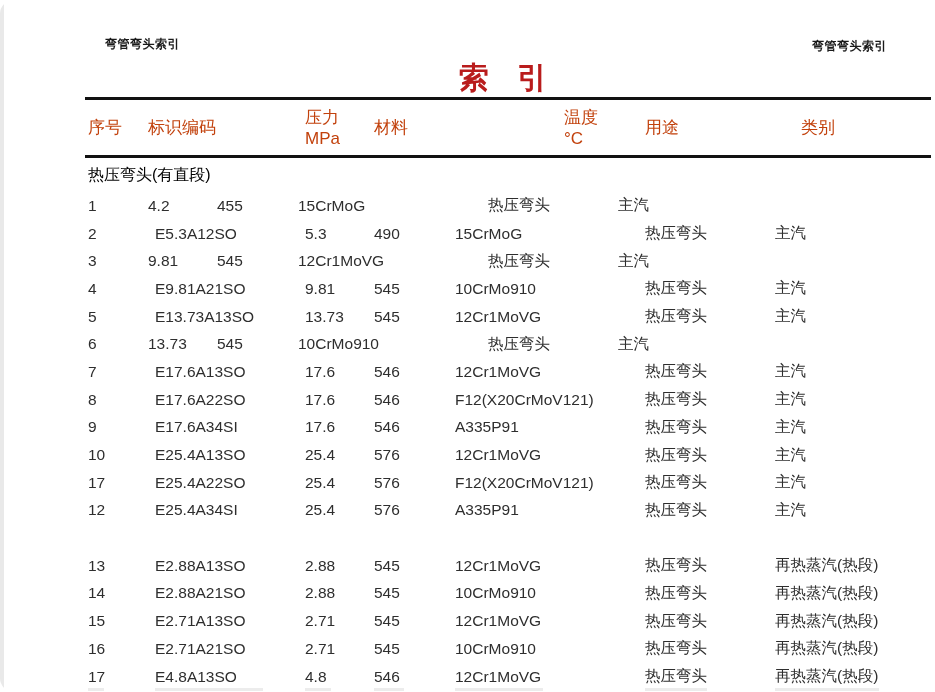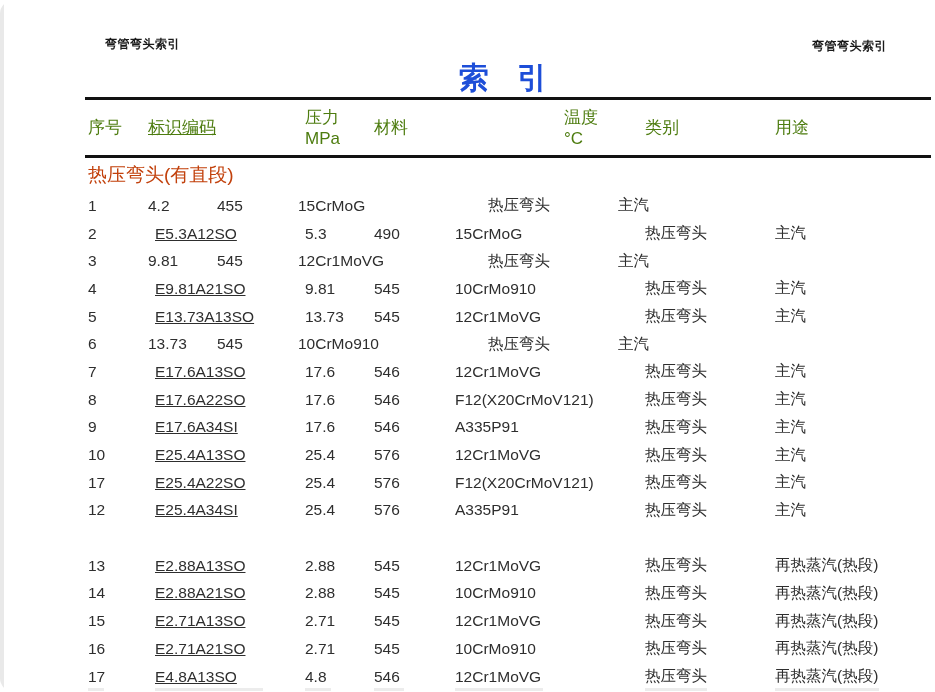--- a/index.html
+++ b/index.html
@@ -24,47 +24,47 @@
     letter-spacing: 0.5px;
   }
   .running-header-right {
     position: absolute; left: 812px; top: 38px;
     font-size: 12px; font-weight: 700; color: #1a1a1a;
     letter-spacing: 0.5px;
   }
   .page-title {
     position: absolute; left: 85px; top: 58px; width: 846px;
     margin: 0; text-align: center;
-    font-size: 30px; font-weight: 700; color: #1d4ed8;
+    font-size: 30px; font-weight: 700; color: #b91c1c;
     letter-spacing: 10px;
   }
   .thead {
     position: absolute; left: 85px; top: 97px;
     width: 846px; height: 61px;
     box-sizing: border-box;
     border-top: 3px solid #111;
     border-bottom: 3px solid #111;
     display: flex; align-items: center;
-    font-size: 17px; color: #4d7c0f;
+    font-size: 17px; color: #c2410c;
   }
   .tbody {
     position: absolute; left: 85px; top: 158px; width: 846px;
   }
   .section-row {
     height: 34px; display: flex; align-items: center;
-    font-size: 19px; color: #c2410c; padding-left: 3px;
+    font-size: 16px; color: #000000; padding-left: 3px;
     box-sizing: border-box;
   }
   .trow {
     height: 27.7px; display: flex; align-items: center;
     font-size: 15.5px; color: #2e2e2e;
   }
   .cell { box-sizing: border-box; white-space: nowrap; overflow: hidden; }
   .c1 { width: 63px;  padding-left: 3px; }
-  .c2 { width: 157px; text-decoration: underline; }
+  .c2 { width: 157px; }
   .c3 { width: 69px;  }
   .c4 { width: 81px;  }
   .c5 { width: 190px; }
   .c6 { width: 130px; }
   .c7 { width: 156px; }
   .trow .c2 { padding-left: 7px; }
   .hcell { display: flex; flex-direction: column; justify-content: center; line-height: 21px; }
   .sliver { position: absolute; left: 85px; top: 688px; width: 846px; height: 4px; }
   .sliver i {
     position: absolute; top: 0; height: 3px; background: #ececec; display: block;
@@ -92,25 +92,25 @@
       <span>压力</span>
       <span>MPa</span>
     </div>
     <div class="cell c5 hcell">
       <span>材料</span>
     </div>
     <div class="cell c4 hcell">
       <span>温度</span>
       <span>°C</span>
     </div>
+    <div class="cell c7 hcell">
+      <span>用途</span>
+    </div>
     <div class="cell c6 hcell">
       <span>类别</span>
-    </div>
-    <div class="cell c7 hcell">
-      <span>用途</span>
     </div>
   </div>
 
   <div class="tbody">
     <div class="section-row">热压弯头(有直段)</div>
 
   <div class="trow">
         <div class="cell c1">1</div>
         <div class="cell c3">4.2</div>
         <div class="cell c4">455</div>

